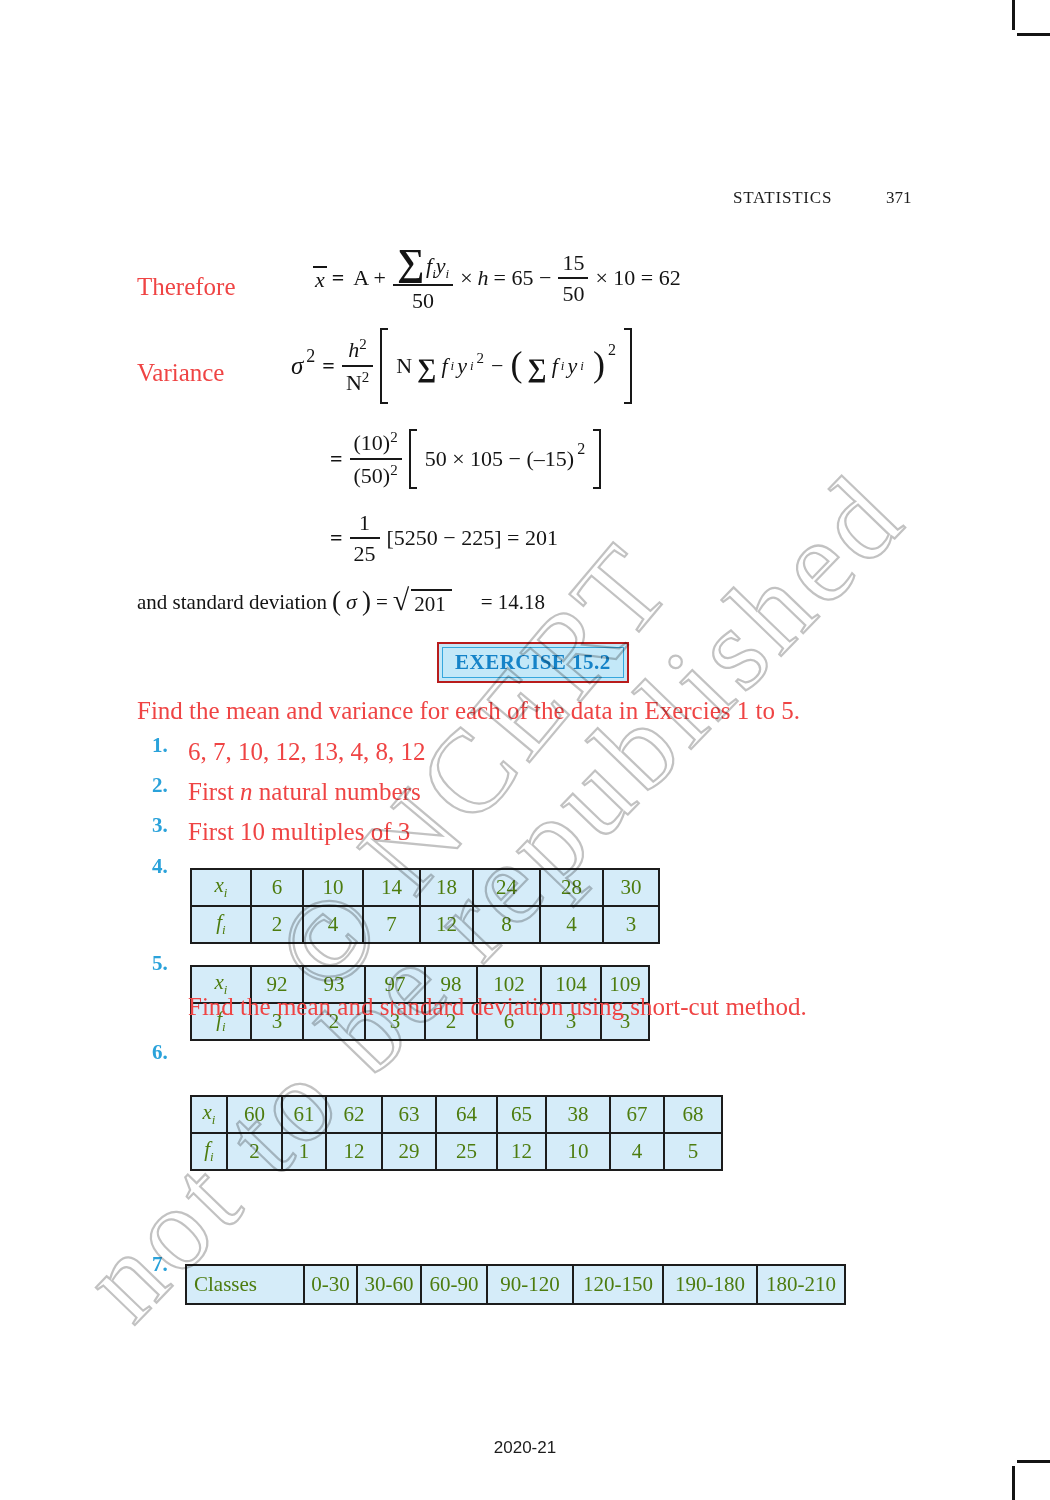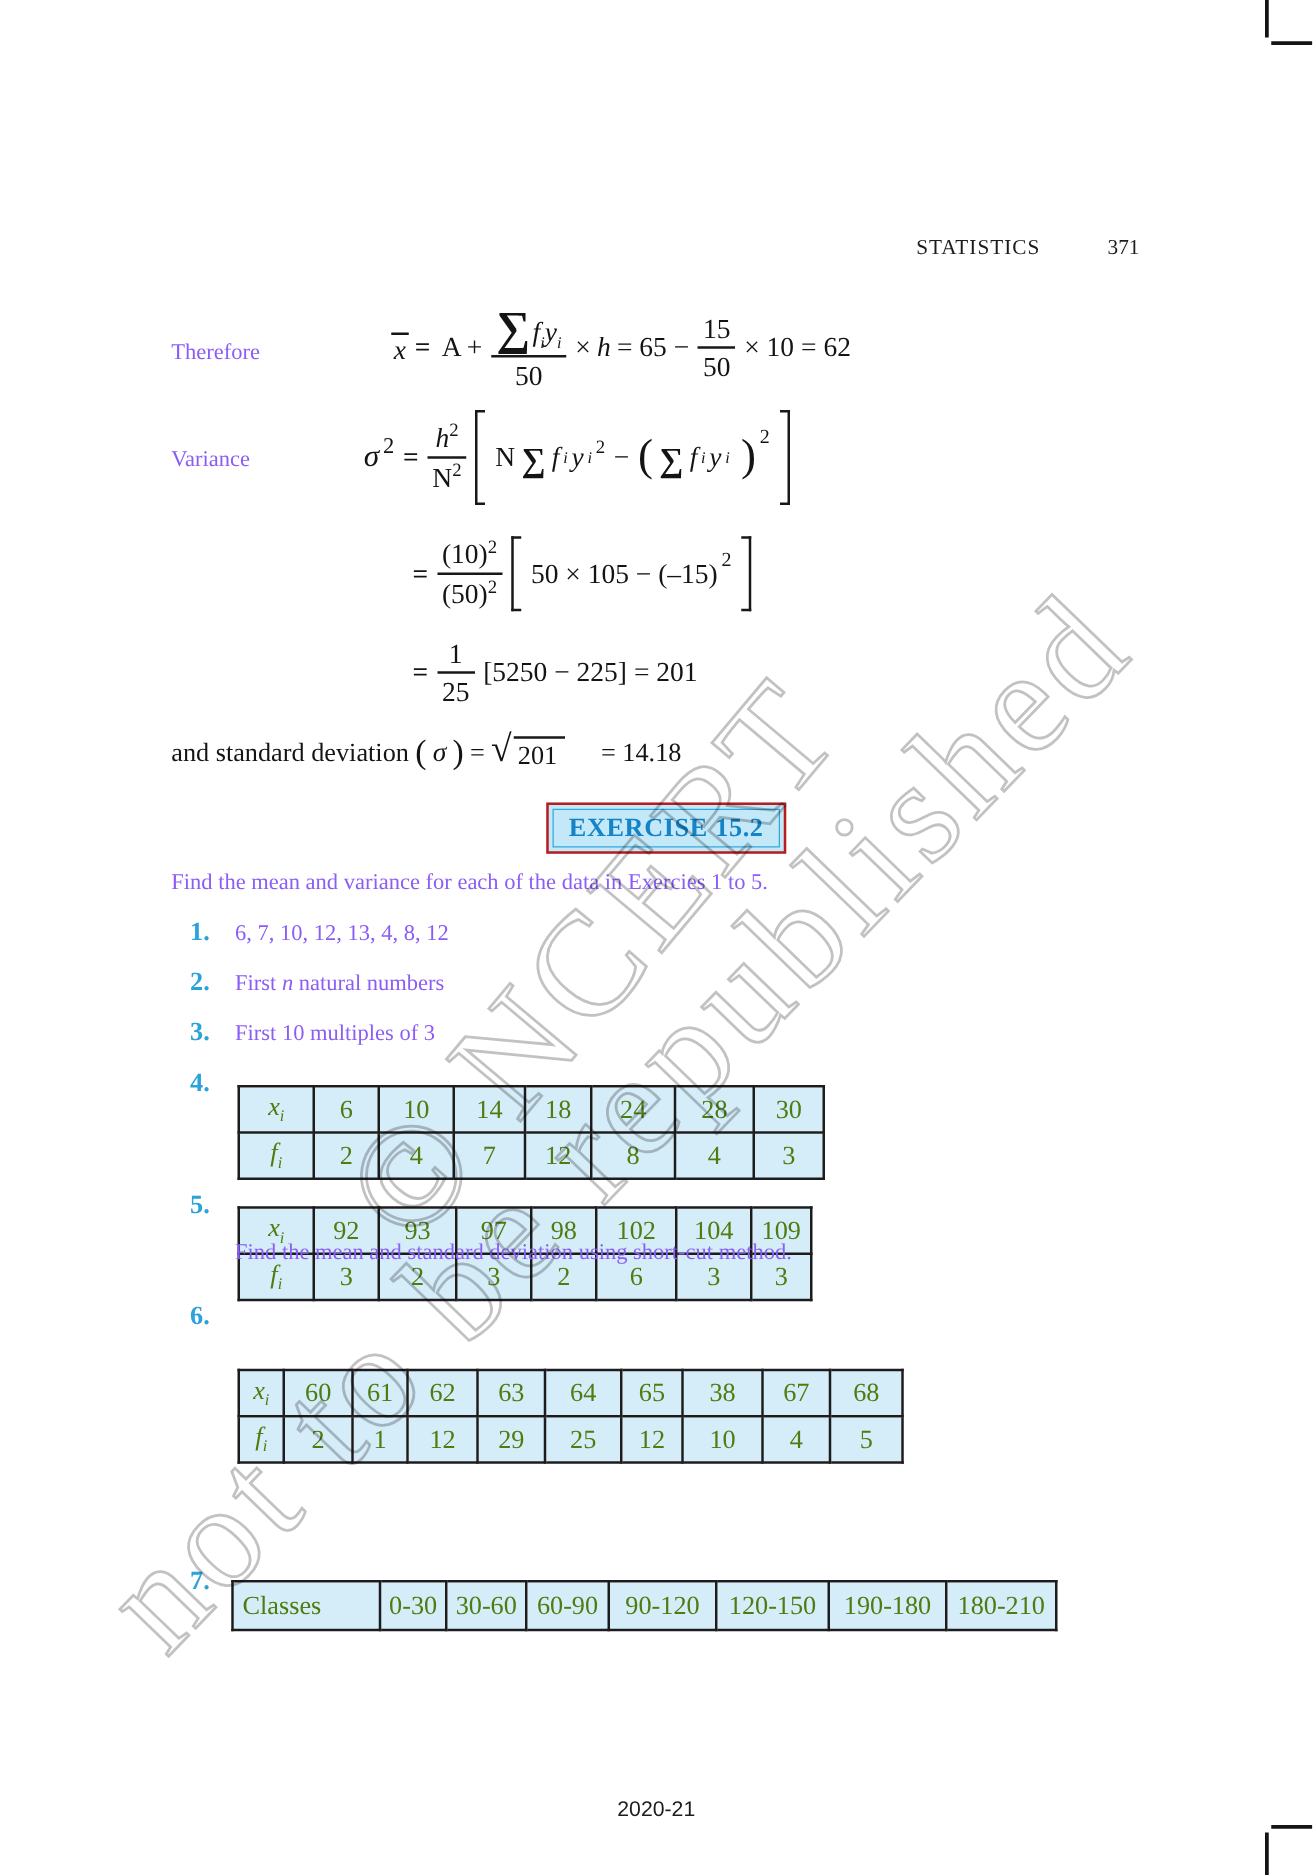--- a/index.html
+++ b/index.html
@@ -1,19 +1,19 @@
 <!DOCTYPE html>
 <html><head>
 <meta charset="utf-8">
 <style>
   html,body{margin:0;padding:0;background:#ffffff;}
   .page{position:relative;width:1050px;height:1500px;background:#ffffff;overflow:hidden;
         font-family:"Liberation Serif",serif;color:#161616;}
   .abs{position:absolute;}
-  .body{font-size:18px;line-height:1.5;color:#8b5cf6;}
+  .body{font-size:25px;line-height:1.5;color:#ef4444;}
   .hdr{font-size:17px;letter-spacing:0.8px;color:#1c1c1c;}
   .numblue{font-weight:bold;color:#2aa2da;font-size:21px;}
   i{font-family:"Liberation Serif",serif;}
   
   .eqrow{display:flex;align-items:center;font-size:22px;color:#141414;gap:5px;white-space:nowrap;}
   .beq{font-weight:700;}
   .bar{display:inline-block;border-top:2.2px solid #141414;line-height:1;padding:1px 2px 0 2px;font-style:italic;}
   .frac{display:inline-flex;flex-direction:column;align-items:center;text-align:center;line-height:1.25;margin:0 2px;}
   .frac .num{padding:0 4px 1px 4px;}
   .frac .den{border-top:2px solid #181818;width:100%;padding:1px 4px 0 4px;box-sizing:border-box;}

